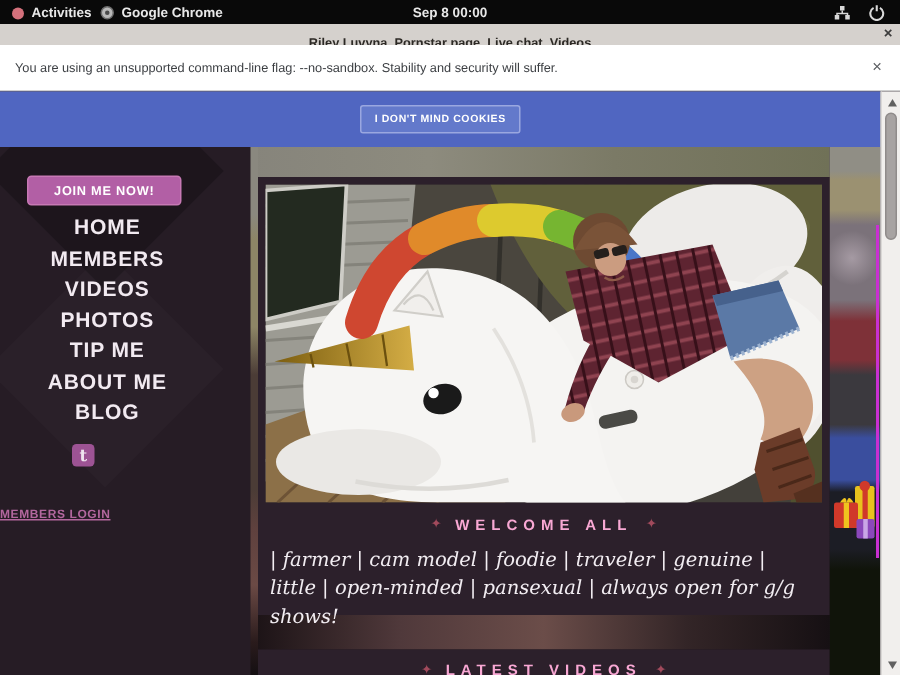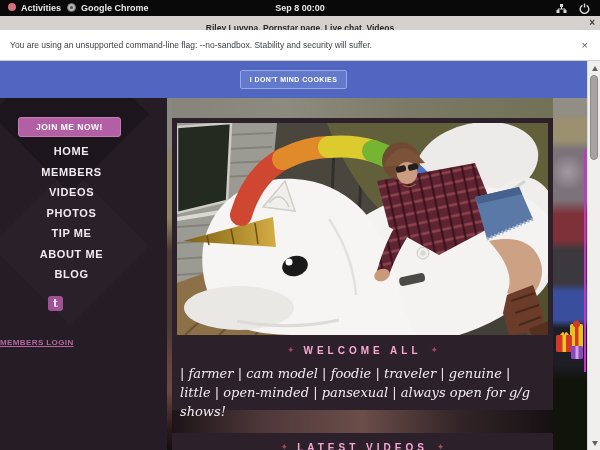--- a/index.html
+++ b/index.html
@@ -4,21 +4,21 @@
 <style>
   * { margin:0; padding:0; box-sizing:border-box; }
   html,body { background:#000; }
   body { font-family:"Liberation Sans", sans-serif; }
   .screen { position:relative; width:600px; height:450px; overflow:hidden; background:#1b121a; }
 
   
   .gnome-bar { position:absolute; left:0; top:0; width:600px; height:16px; background:#090909;
     display:flex; align-items:center; color:#e8e8e8; font-size:9px; font-weight:bold; }
   .gb-left { display:flex; align-items:center; gap:6px; padding-left:8px; }
-  .gb-item { display:flex; align-items:flex-start; gap:5px; cursor:default; }
+  .gb-item { display:flex; align-items:flex-end; gap:5px; cursor:default; }
   .gb-item + .gb-item { }
   .act-dot { width:8px; height:8px; border-radius:50%; background:#d4717c; }
   .chrome-dot { width:9px; height:9px; border-radius:50%; background:#b9b9b9; border:1.5px solid #6d6d6d; position:relative; }
   .chrome-dot::after { content:""; position:absolute; left:2px; top:2px; width:3px; height:3px; border-radius:50%; background:#4a4a4a; }
   .gb-clock { position:absolute; left:0; right:0; text-align:center; pointer-events:none; }
   .gb-right { margin-left:auto; display:flex; align-items:center; gap:12px; padding-right:10px; }
   .gb-right svg { display:block; }
 
   
   .titlebar { position:absolute; left:0; top:16px; width:600px; height:24px; background:#d5d1cd;
@@ -61,21 +61,21 @@
   
   .sidebar { position:absolute; left:0; top:0; width:167px; height:352px; background:#261c25; overflow:hidden; }
   .diamond { position:absolute; width:112px; height:112px; transform:rotate(45deg); }
   .d1 { left:14px; top:-40px; background:rgba(0,0,0,.22); }
   .d2 { left:14px; top:92px; background:rgba(255,255,255,.02); }
   .join-btn { position:absolute; left:18px; top:19px; width:103px; height:20px; background:#b25fa5; border:1px solid #c779b4;
     border-radius:3px; color:#fff; font-size:8.5px; font-weight:bold; letter-spacing:.5px;
     display:flex; align-items:center; justify-content:center; cursor:pointer; }
   .nav { position:absolute; left:0; top:43px; width:143px; display:flex; flex-direction:column; }
   .nav-item { height:20.5px; display:flex; align-items:center; justify-content:center;
-    color:#f2eaf1; font-size:11px; font-weight:bold; letter-spacing:.6px; cursor:pointer; }
+    color:#f2eaf1; font-size:14px; font-weight:bold; letter-spacing:.6px; cursor:pointer; }
   .tw-icon { position:absolute; left:48px; top:198px; width:15px; height:15px; background:#9d5394; border-radius:3px;
     color:#efe3ee; font-size:11px; font-weight:bold; font-family:"DejaVu Serif", serif;
     display:flex; align-items:center; justify-content:center; cursor:pointer; }
   .members { position:absolute; left:0; top:240px; width:143px; text-align:left;
     color:#b3679e; font-size:8px; font-weight:bold; letter-spacing:.4px; text-decoration:underline; cursor:pointer; }
 
   
   .block1 { position:absolute; left:172px; top:20px; width:381px; height:292px; background:#2c202b; padding:5px 5px 0 5px; }
   .hero { display:block; width:371px; height:212px; }
   .heading-row { display:flex; align-items:center; justify-content:center; gap:9px; margin-top:10px; }

